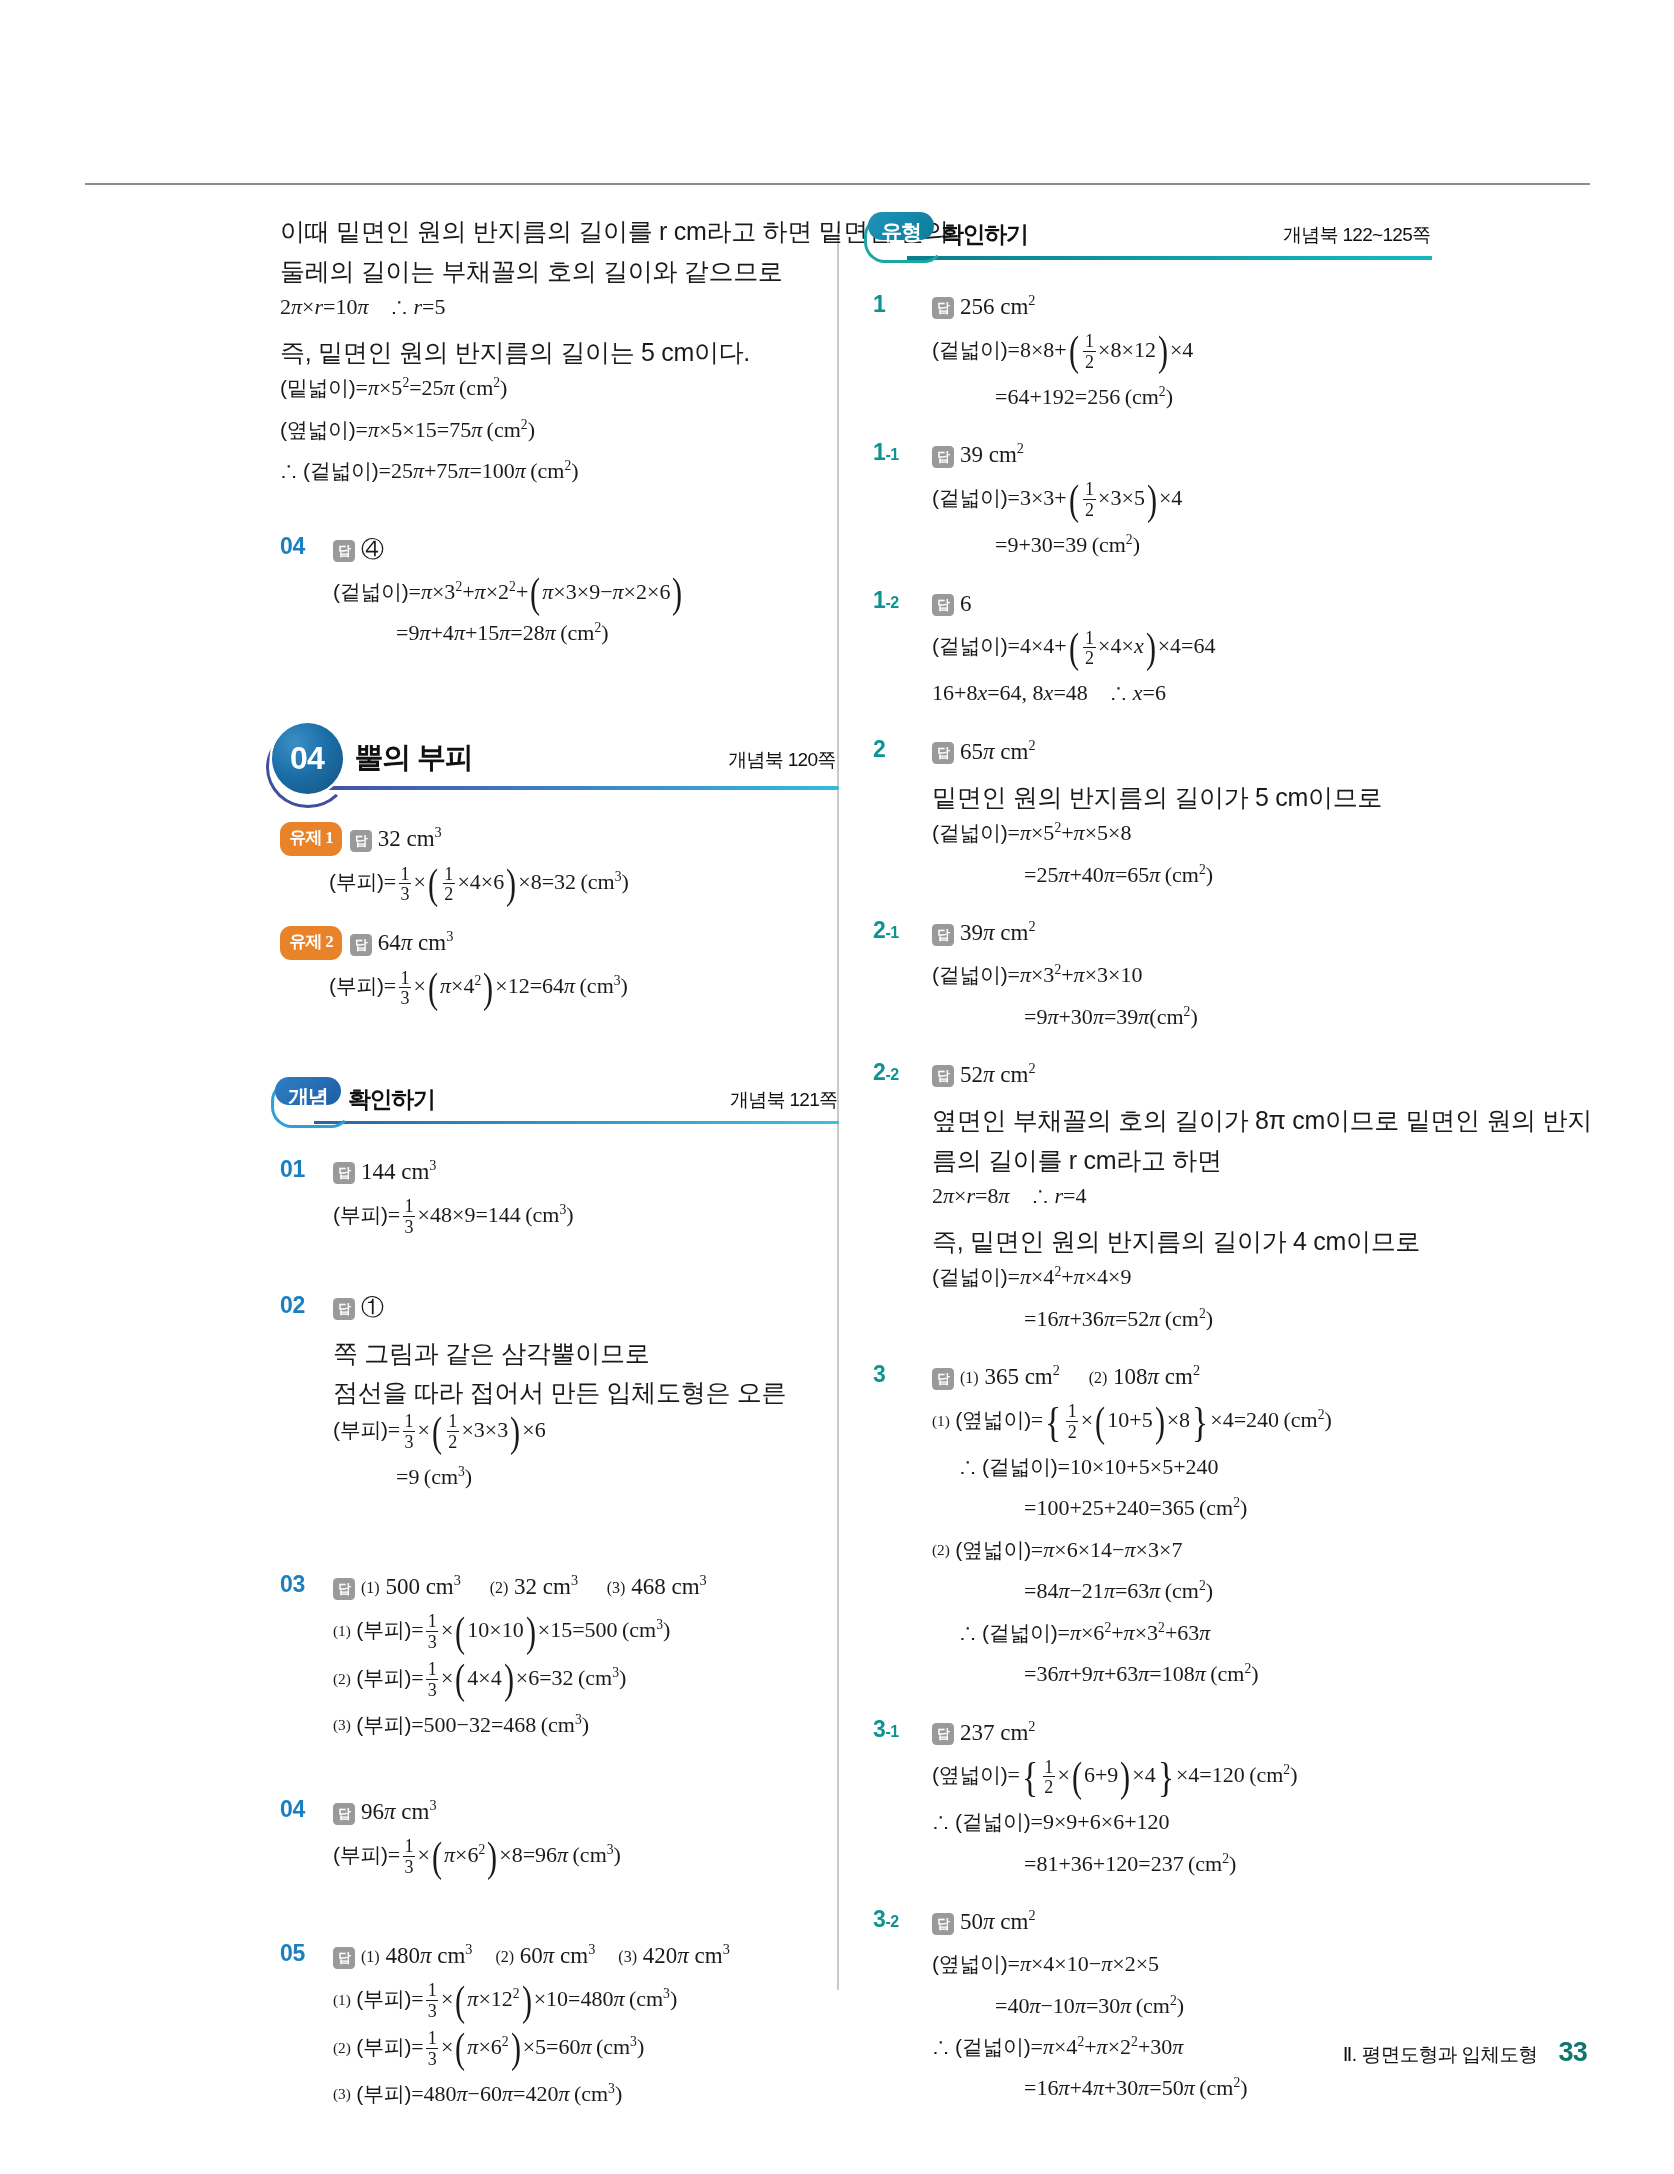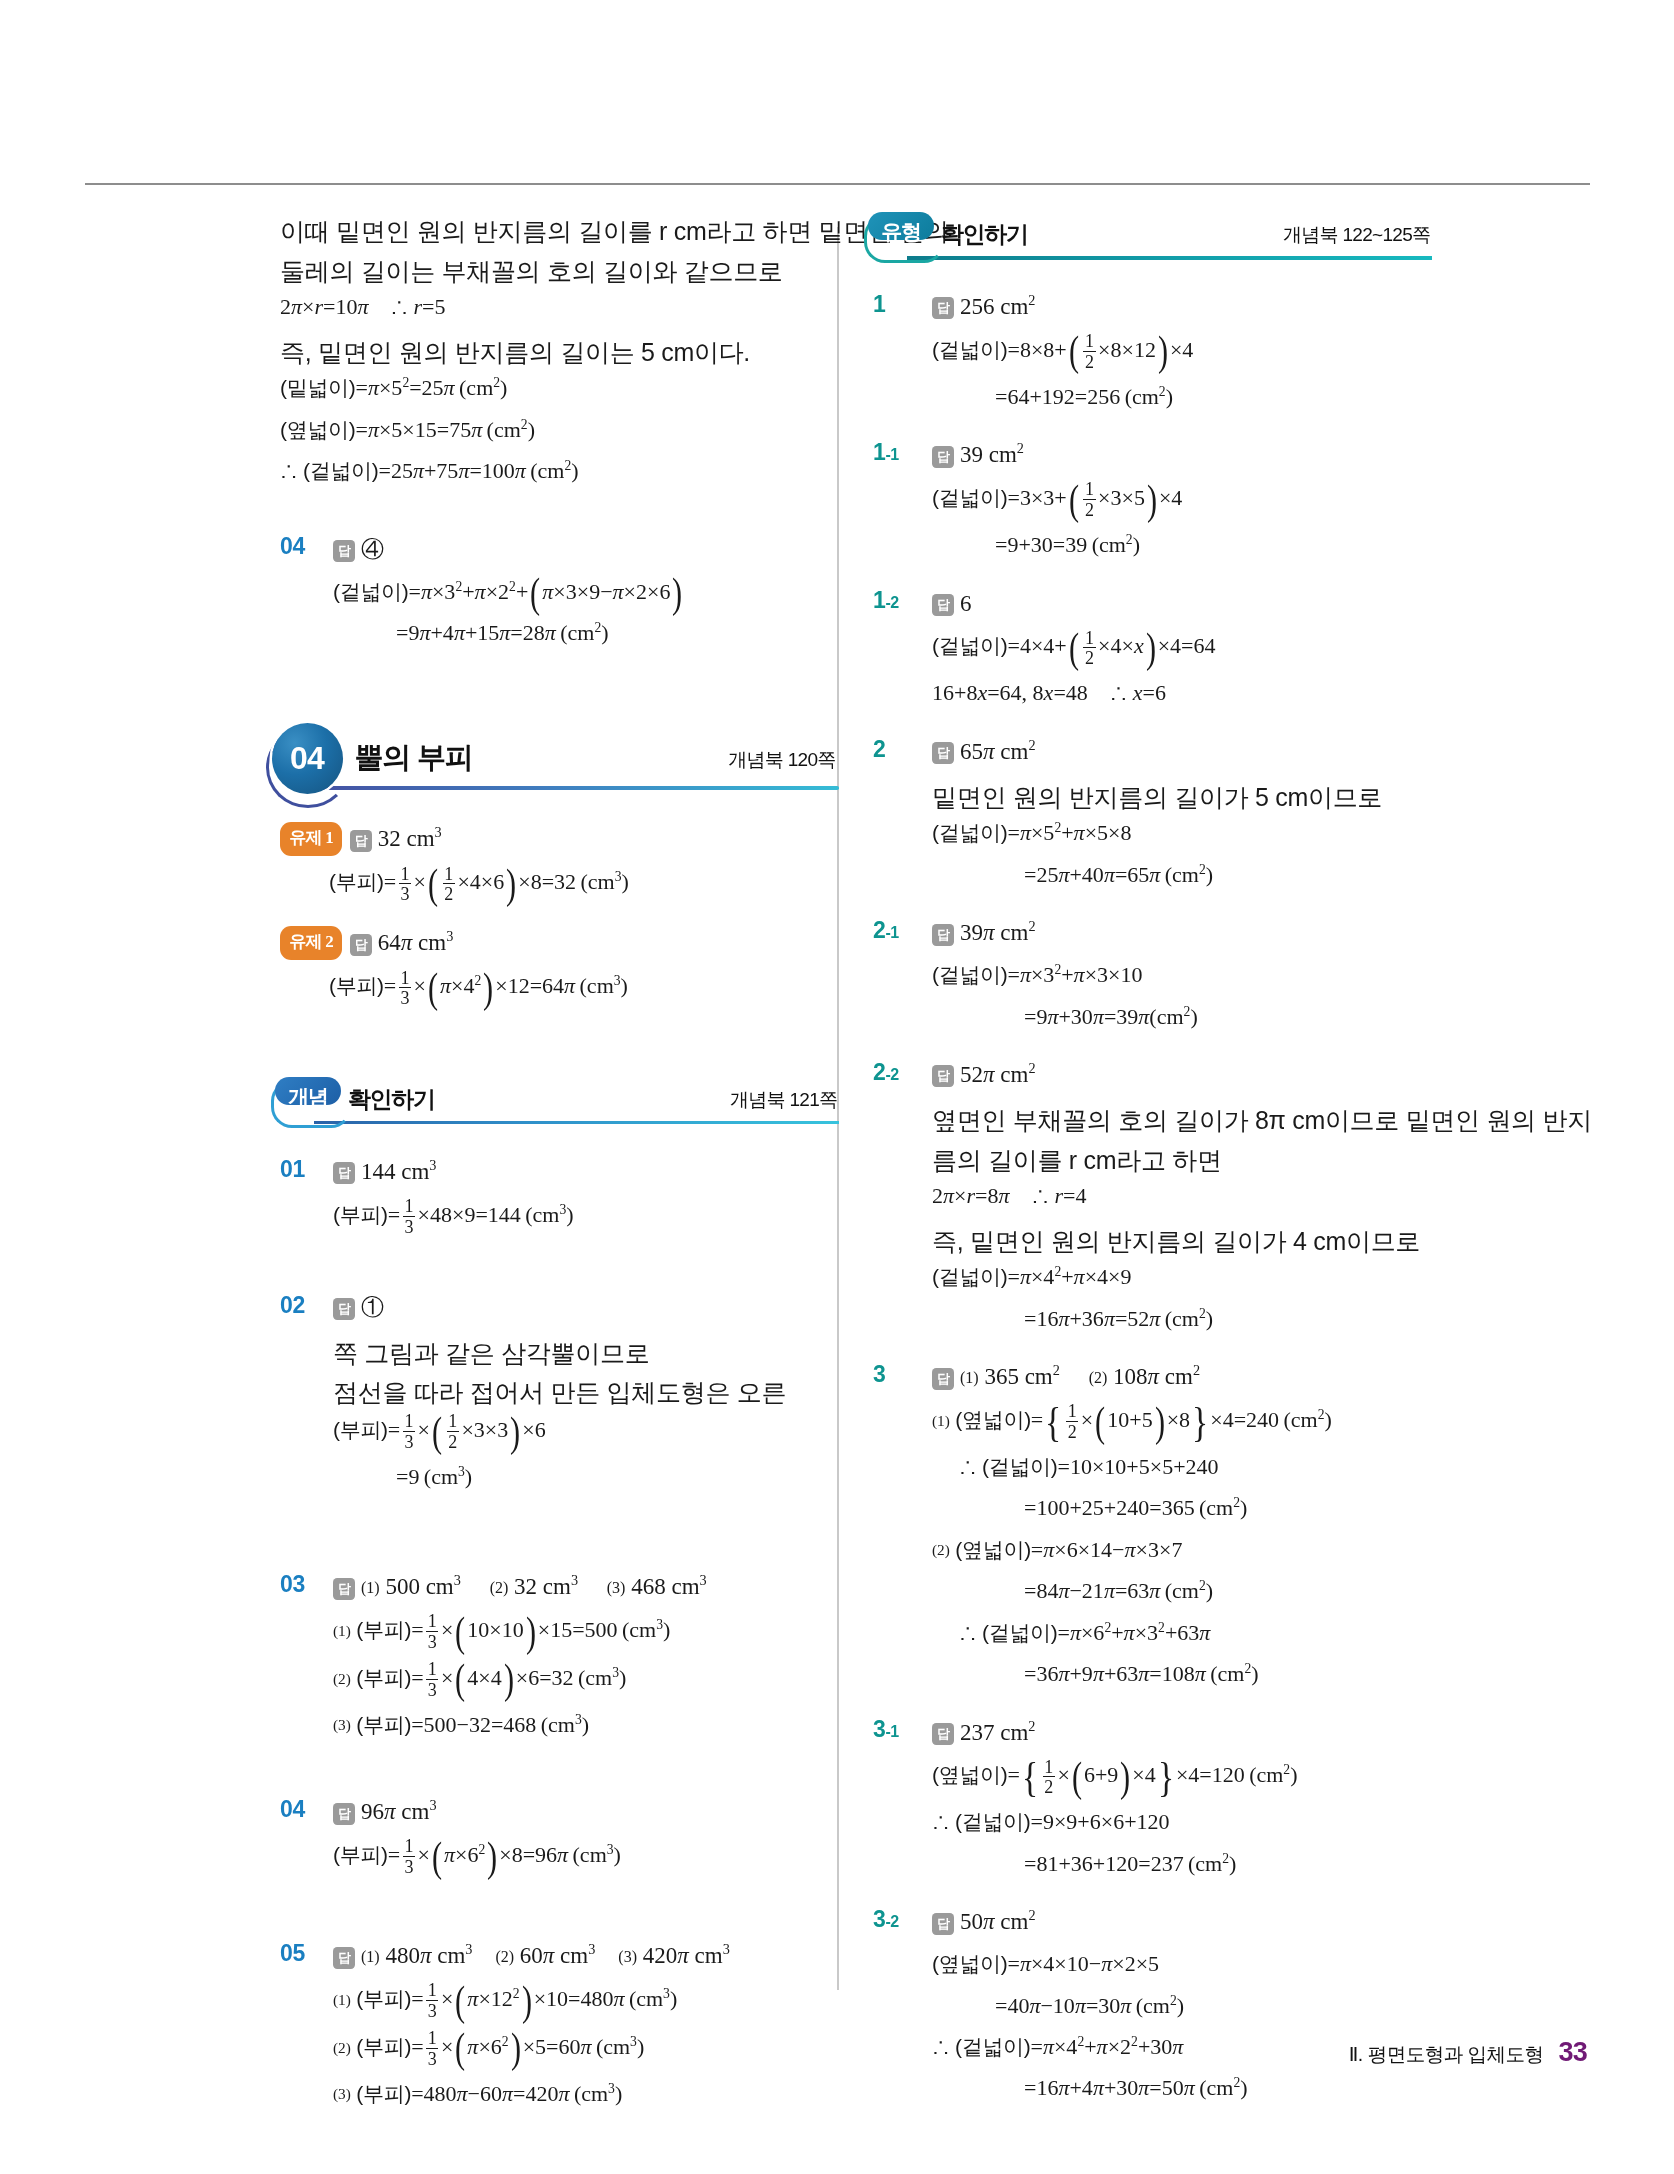--- a/index.html
+++ b/index.html
@@ -117,21 +117,21 @@
   
   .utag{display:inline-block;background:#e8832a;color:#fff;font-weight:bold;
         font-size:17px;letter-spacing:-0.8px;padding:4.2px 9.3px 5.1px;border-radius:11px;
         vertical-align:3.4px;margin-right:7.6px;}
   .uprob{position:relative;margin:0 0 22px 0;}
   .uprob .ubody{padding-left:49px;}
 
   
   .footer{position:absolute;right:88px;bottom:107px;white-space:nowrap;}
   .footer .fchap{font-size:19.5px;letter-spacing:-0.5px;color:#111;}
-  .footer .fpage{font-size:27px;font-weight:bold;margin-left:15px;color:#701a75;letter-spacing:-0.8px;}
+  .footer .fpage{font-size:27px;font-weight:bold;margin-left:21px;color:#0f766e;letter-spacing:-0.8px;}
 
   .indent1{padding-left:27px;}
   .indent2{padding-left:63px;}
   .indent3{padding-left:92px;}
   .lbl{font-size:15.3px;font-family:"Liberation Serif",serif;vertical-align:1.7px;}
 </style>
 </head>
 <body>
 
 <div class="page">

